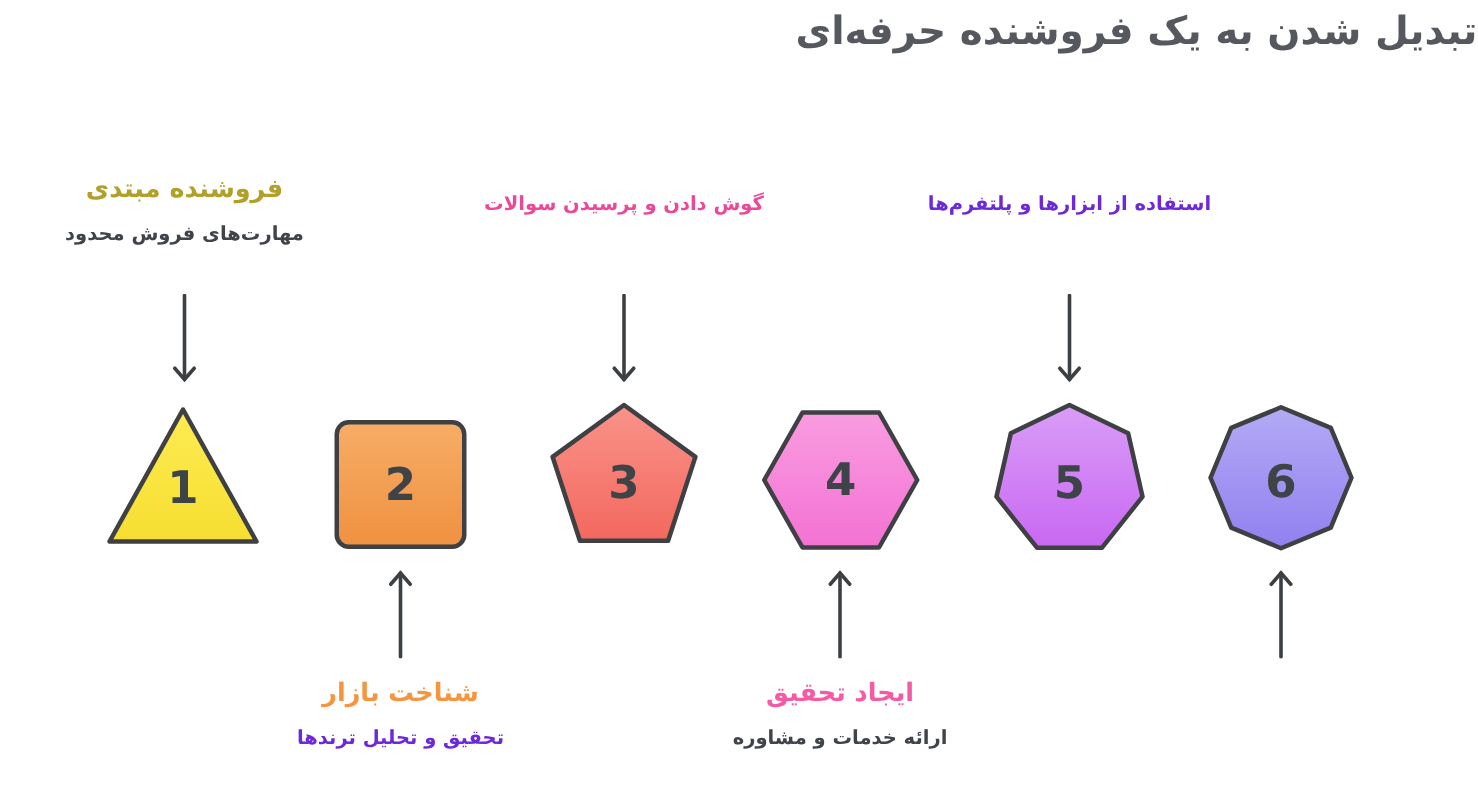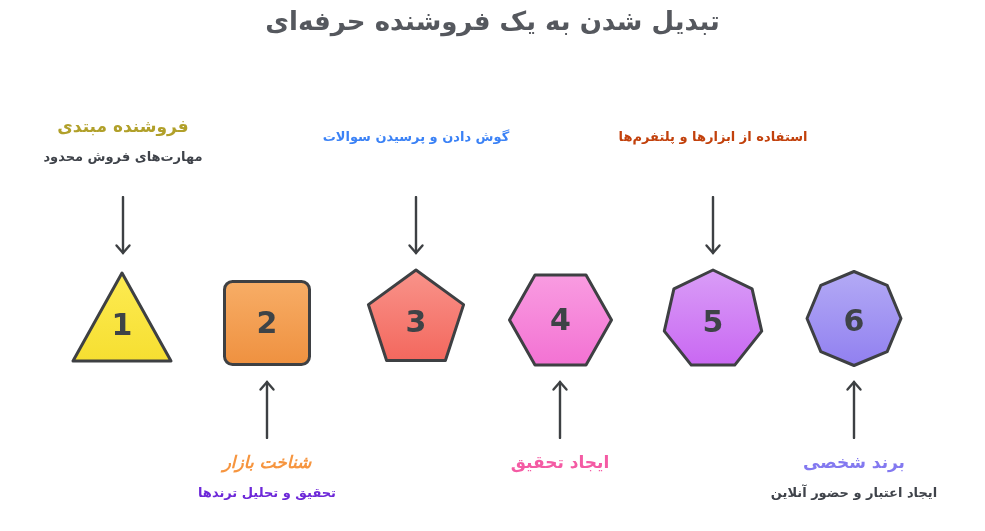--- a/index.html
+++ b/index.html
@@ -14,21 +14,20 @@
     background:#ffffff;
     overflow:hidden;
     direction:rtl;
   }
   .main-title{
     position:absolute;
     top:6px;
     left:0;
     width:100%;
     margin:0;
-    text-align:center;
     font-size:26px;
     font-weight:bold;
     letter-spacing:-0.5px;
   }
   .label-block{
     position:absolute;
     width:240px;
     text-align:center;
   }
   .step-title{
@@ -89,26 +88,26 @@
     <rect x="2.5" y="2.5" width="85" height="83" rx="8" fill="url(#g2)" stroke-width="3" stroke="#3e4043"></rect>
     <text x="45" y="54" fill="#3e4347">2</text>
   </svg>
   <svg class="arrow" style="left:256px;top:377px" viewBox="0 0 22 62">
     <g fill="none" stroke-width="2.4" stroke-linecap="round" stroke="#3d4043">
       <line x1="11" y1="61" x2="11" y2="5"></line>
       <path d="M4.5 12.5 L11 5 L17.5 12.5"></path>
     </g>
   </svg>
   <div class="label-block" style="left:147px;top:452px">
-    <div class="step-title" dir="rtl" style="color: rgb(246, 149, 63); font-style: italic;">شناخت بازار</div>
+    <div class="step-title" dir="rtl" style="color: rgb(246, 149, 63);">شناخت بازار</div>
     <div class="step-sub" dir="rtl" style="color: #6d28d9;">تحقیق و تحلیل ترندها</div>
   </div>
 
   <div class="label-block" style="left:296px;top:116px">
-    <div class="step-sub" dir="rtl" style="color: #3b82f6;">گوش دادن و پرسیدن سوالات</div>
+    <div class="step-sub" dir="rtl" style="color: #ec4899;">گوش دادن و پرسیدن سوالات</div>
   </div>
   <svg class="arrow" style="left:405px;top:196px" viewBox="0 0 22 62">
     <g fill="none" stroke-width="2.4" stroke-linecap="round" stroke="#3d4043">
       <line x1="11" y1="1" x2="11" y2="57"></line>
       <path d="M4.5 49.5 L11 57 L17.5 49.5"></path>
     </g>
   </svg>
   <svg class="shape" style="left:364px;top:266px" width="104" height="102" viewBox="0 0 104 102">
     <defs>
       <linearGradient id="g3" x1="0" y1="0" x2="0" y2="1">
@@ -131,24 +130,25 @@
     <text x="53.5" y="58" fill="#3e4347">4</text>
   </svg>
   <svg class="arrow" style="left:549px;top:377px" viewBox="0 0 22 62">
     <g fill="none" stroke-width="2.4" stroke-linecap="round" stroke="#3d4043">
       <line x1="11" y1="61" x2="11" y2="5"></line>
       <path d="M4.5 12.5 L11 5 L17.5 12.5"></path>
     </g>
   </svg>
   <div class="label-block" style="left:440px;top:452px">
     <div class="step-title" dir="rtl" style="color: rgb(244, 91, 164);">ایجاد تحقیق</div>
+    <div class="step-sub" dir="rtl" style="color: rgb(63, 67, 74);">ارائه خدمات و مشاوره</div>
   </div>
 
   <div class="label-block" style="left:593px;top:116px">
-    <div class="step-sub" dir="rtl" style="color: #c2410c;">استفاده از ابزارها و پلتفرم‌ها</div>
+    <div class="step-sub" dir="rtl" style="color: #6d28d9;">استفاده از ابزارها و پلتفرم‌ها</div>
   </div>
   <svg class="arrow" style="left:702px;top:196px" viewBox="0 0 22 62">
     <g fill="none" stroke-width="2.4" stroke-linecap="round" stroke="#3d4043">
       <line x1="11" y1="1" x2="11" y2="57"></line>
       <path d="M4.5 49.5 L11 57 L17.5 49.5"></path>
     </g>
   </svg>
   <svg class="shape" style="left:661px;top:266px" width="104" height="102" viewBox="0 0 104 102">
     <defs>
       <linearGradient id="g5" x1="0" y1="0" x2="0" y2="1">
@@ -169,18 +169,14 @@
     </defs>
     <polygon points="49,3.5 82.2,17.3 96,50.5 82.2,83.7 49,97.5 15.8,83.7 2,50.5 15.8,17.3" fill="url(#g6)" stroke-width="3" stroke-linejoin="round" stroke="#3e4043"></polygon>
     <text x="49" y="63" fill="#3e4347">6</text>
   </svg>
   <svg class="arrow" style="left:843px;top:377px" viewBox="0 0 22 62">
     <g fill="none" stroke-width="2.4" stroke-linecap="round" stroke="#3d4043">
       <line x1="11" y1="61" x2="11" y2="5"></line>
       <path d="M4.5 12.5 L11 5 L17.5 12.5"></path>
     </g>
   </svg>
-  <div class="label-block" style="left:734px;top:452px">
-    <div class="step-title" dir="rtl" style="color: rgb(131, 121, 240);">برند شخصی</div>
-    <div class="step-sub" dir="rtl" style="color: rgb(63, 67, 74);">ایجاد اعتبار و حضور آنلاین</div>
-  </div>
 
 </div>
 
 </body></html>

